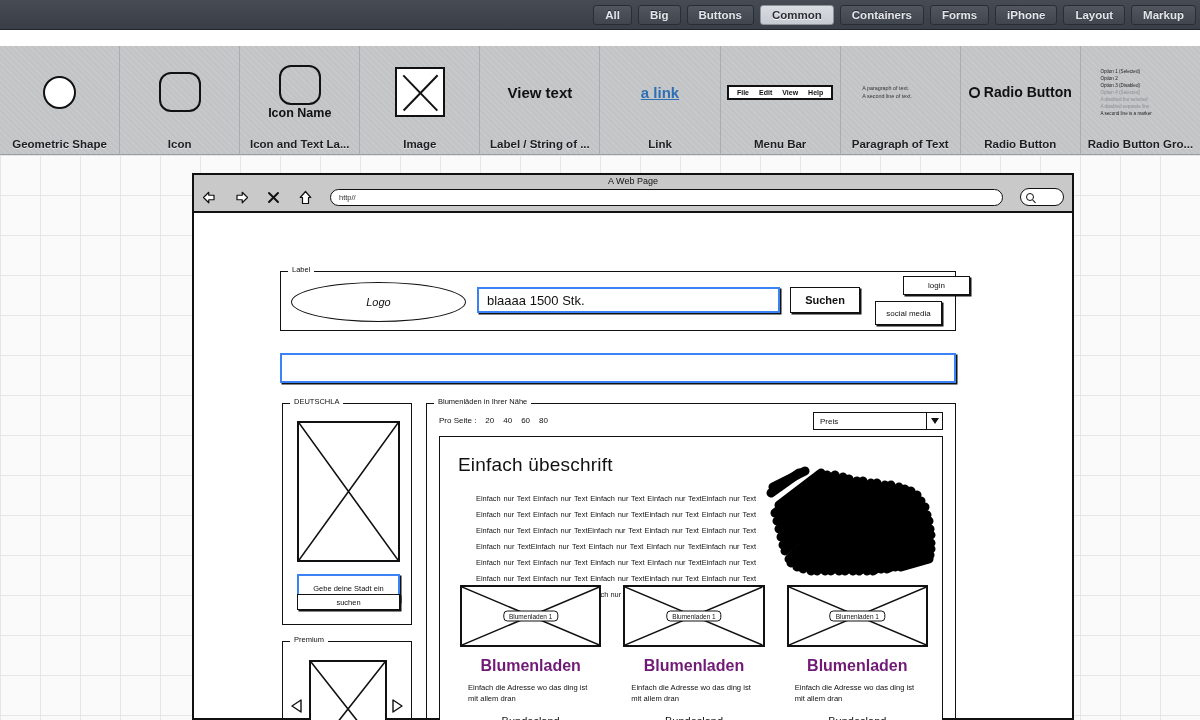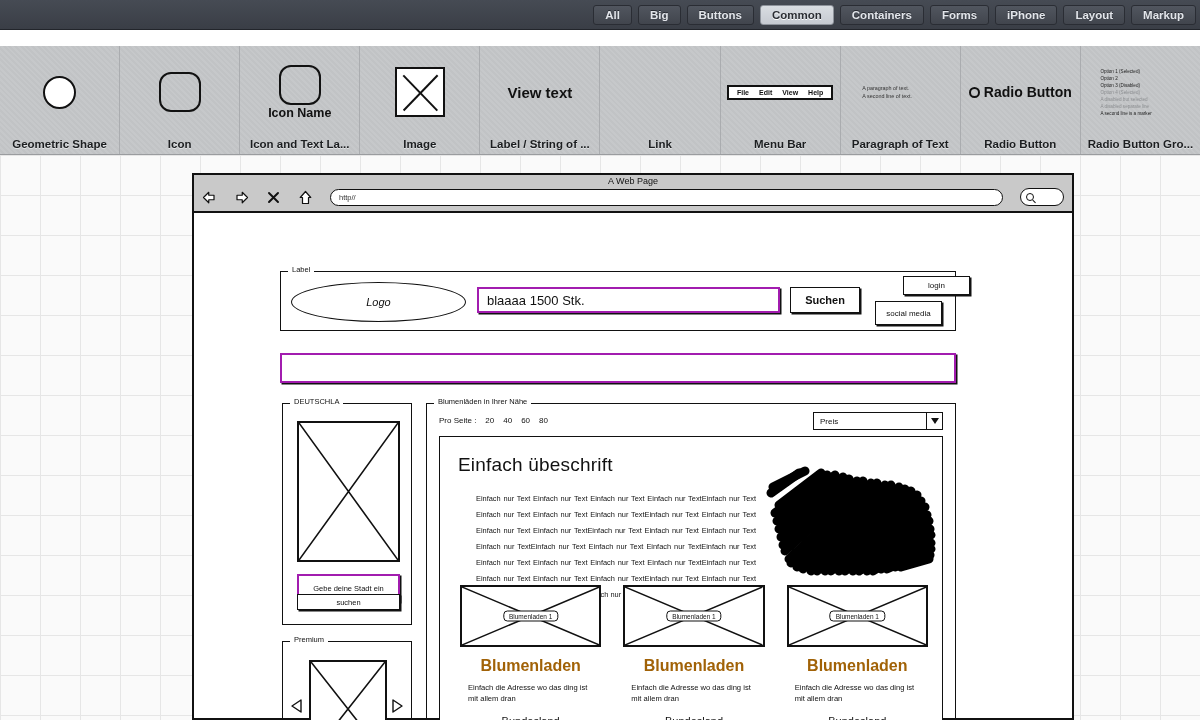--- a/index.html
+++ b/index.html
@@ -147,21 +147,21 @@
     position: absolute; top: -7px; left: 7px; background: #fff;
     padding: 0 4px; font-size: 7.5px; color: #111; white-space: nowrap;
   }
 
   .wf-btn {
     border: 1.8px solid #111; background: #fff; display: flex;
     align-items: center; justify-content: center; font-weight: bold; color: #111;
     box-shadow: 1.5px 1.5px 0 #111;
   }
   .wf-input {
-    border: 2px solid #a21caf; background: #fff; display: flex; align-items: center;
+    border: 2px solid #3b82f6; background: #fff; display: flex; align-items: center;
     padding: 0 8px; color: #111; box-shadow: 1.5px 1.5px 0 #111;
   }
   .wf-imgbox {
     border: 2px solid #111; background: #fff; position: relative; overflow: hidden;
   }
   .wf-imgbox .xline { position: absolute; left: 0; top: 0; width: 100%; height: 100%; }
 
   .ellipse-logo {
     border: 1.6px solid #111; border-radius: 50%; background: #fff;
     display: flex; align-items: center; justify-content: center;
@@ -181,21 +181,21 @@
   }
   .select-wf .arrow {
     position:absolute; right:0; top:0; bottom:0; width: 16px;
     border-left: 1.6px solid #111; display:flex; align-items:center; justify-content:center;
   }
   .caret-down { width:0;height:0;border-left:4px solid transparent;border-right:4px solid transparent;border-top:6px solid #111; }
 
   .headline { font-size: 19px; color: #111; letter-spacing: .2px; }
   .bodytext { font-size: 7.4px; line-height: 16px; color: #111; text-align: justify; }
 
-  .card-title { font-size: 16px; font-weight: bold; color: #a16207; text-align: center; }
+  .card-title { font-size: 16px; font-weight: bold; color: #701a75; text-align: center; }
   .card-addr { font-size: 7.6px; line-height: 11px; color: #111; text-align: left; }
   .card-state { font-size: 11px; color: #111; text-align: center; }
   .img-chip {
     position: absolute; left: 50%; top: 50%; transform: translate(-50%,-50%);
     background: #fff; border: 1px solid #111; border-radius: 4px;
     font-size: 6.5px; padding: 1px 5px; color: #111; white-space: nowrap;
   }
 </style>
 </head>
 <body>
@@ -255,20 +255,23 @@
     </div>
 
     <div class="stencil">
       <div class="preview">
         <div class="sh-text">View text</div>
       </div>
       <div class="cap">Label / String of ...</div>
     </div>
 
     <div class="stencil">
+      <div class="preview">
+        <div class="sh-link">a link</div>
+      </div>
       <div class="cap">Link</div>
     </div>
 
     <div class="stencil">
       <div class="preview">
         <div class="sh-menubar">
           <span>File</span>
           <span>Edit</span>
           <span>View</span>
           <span>Help</span>

